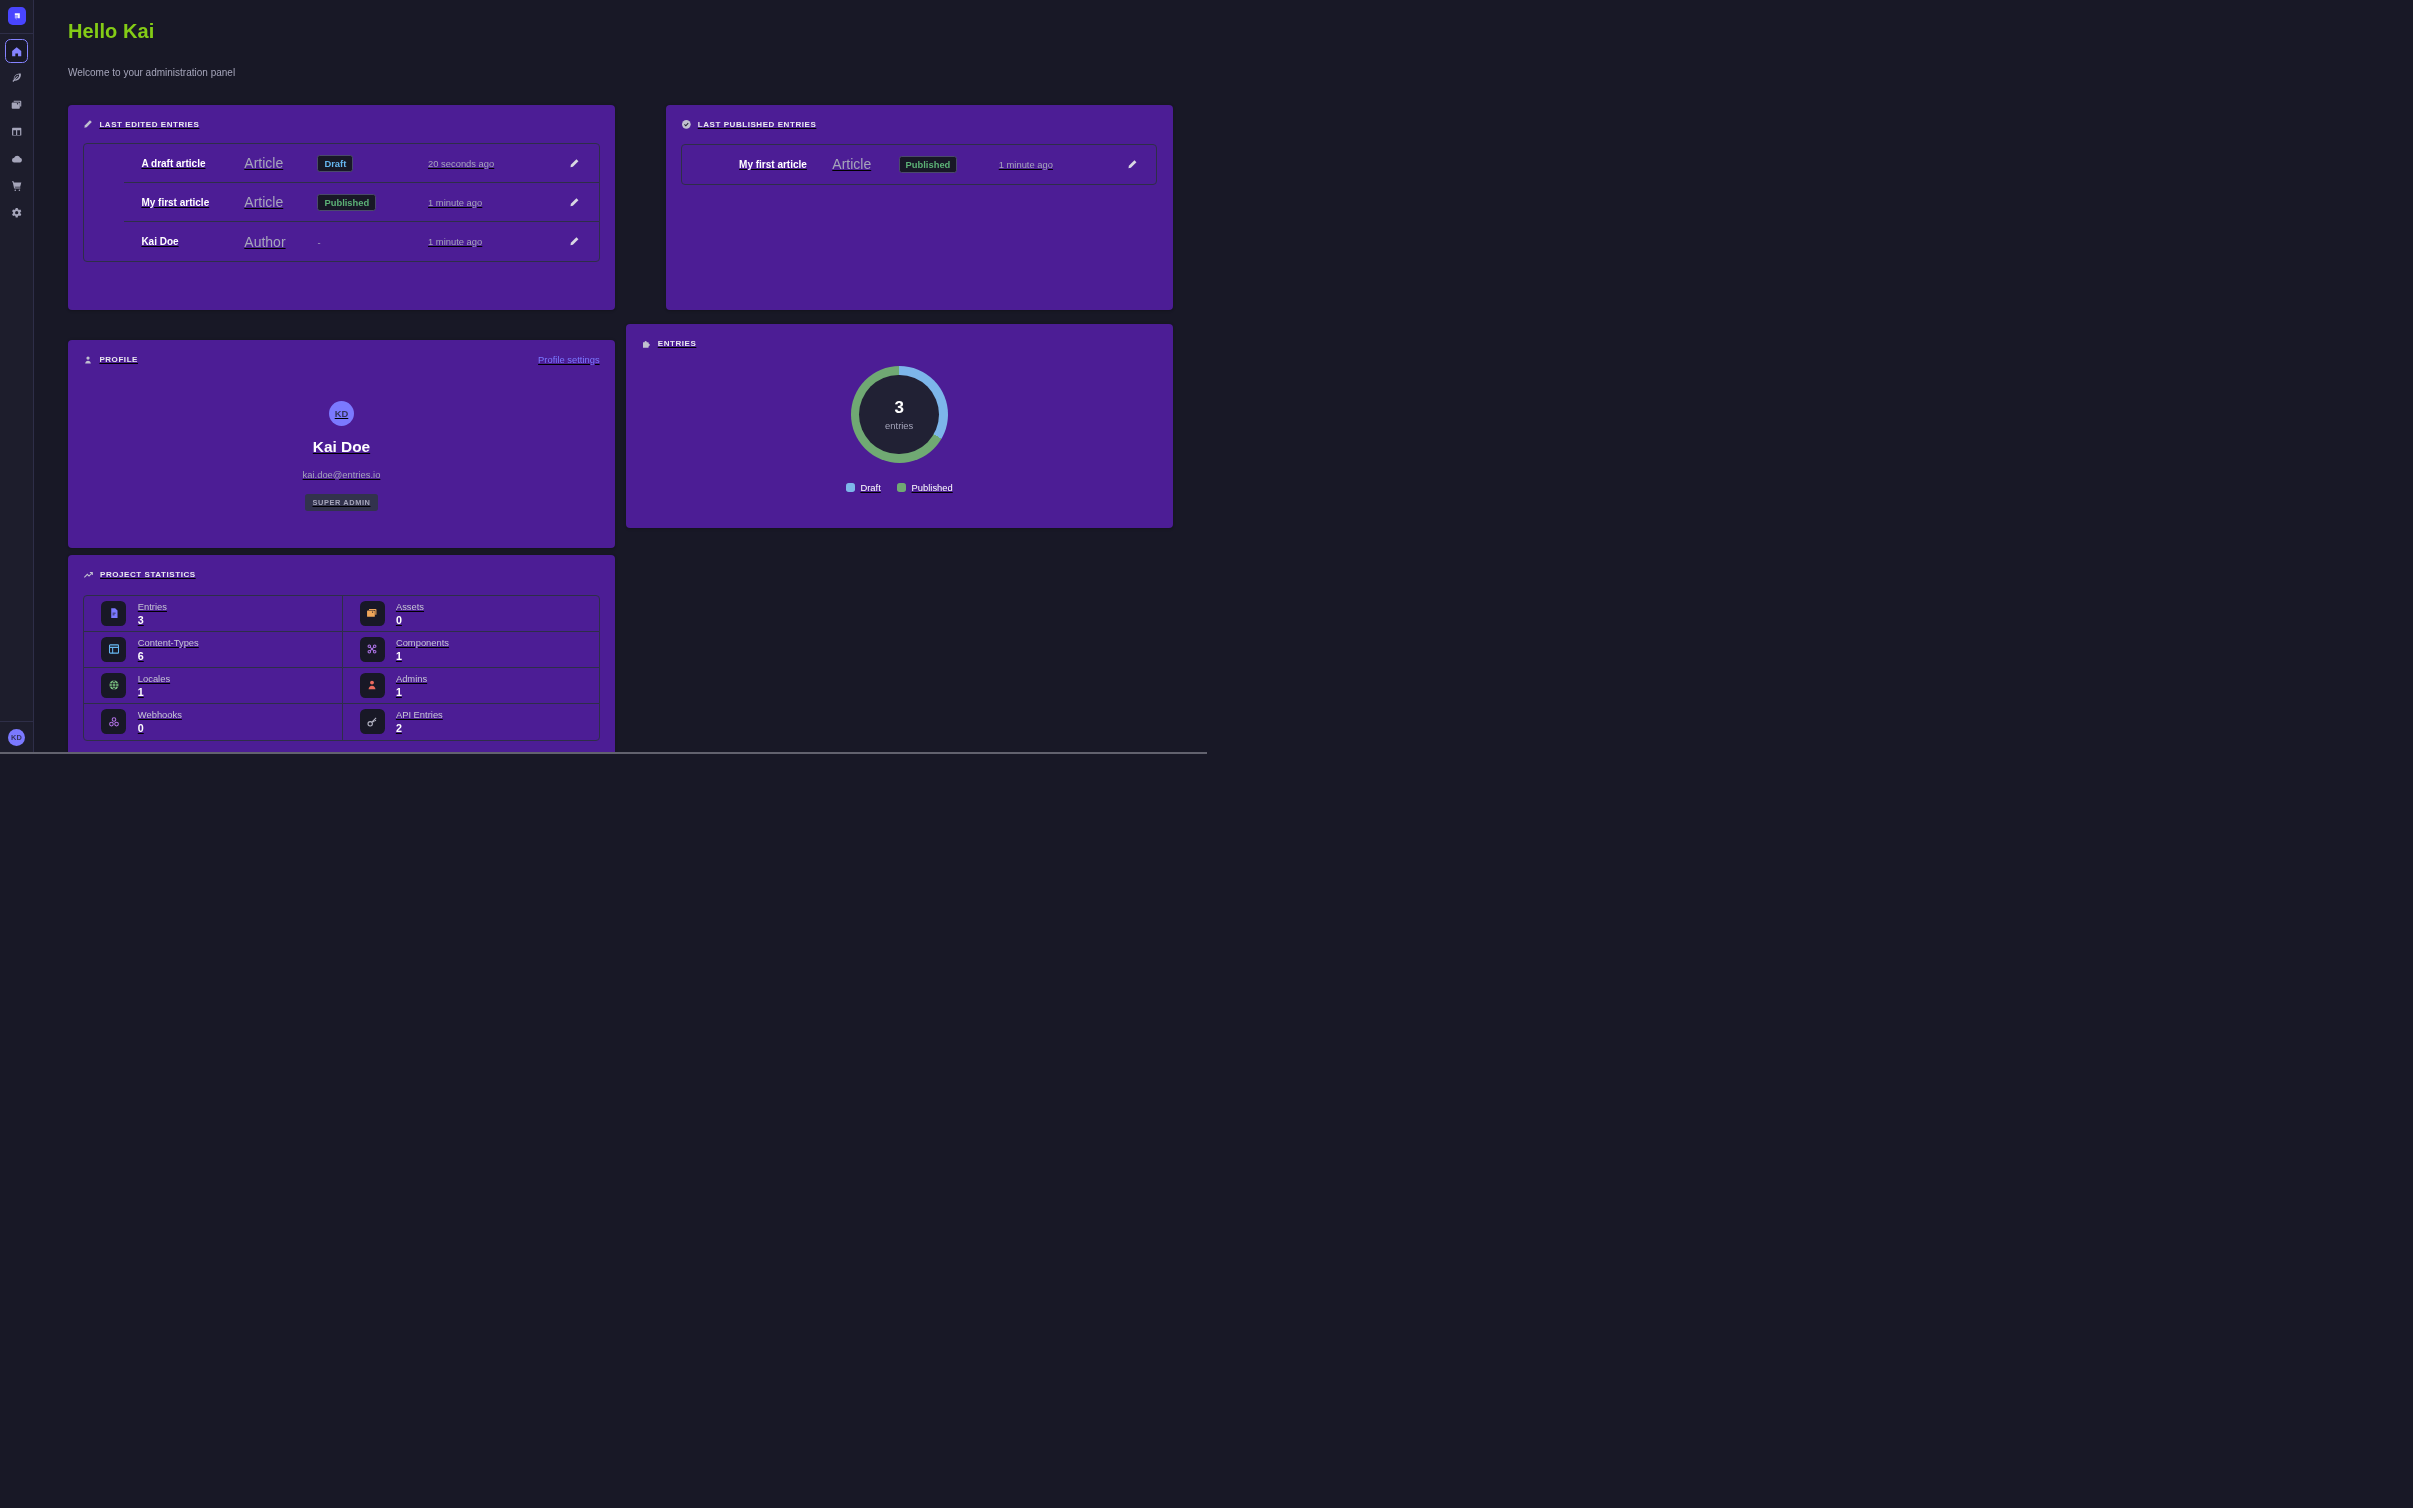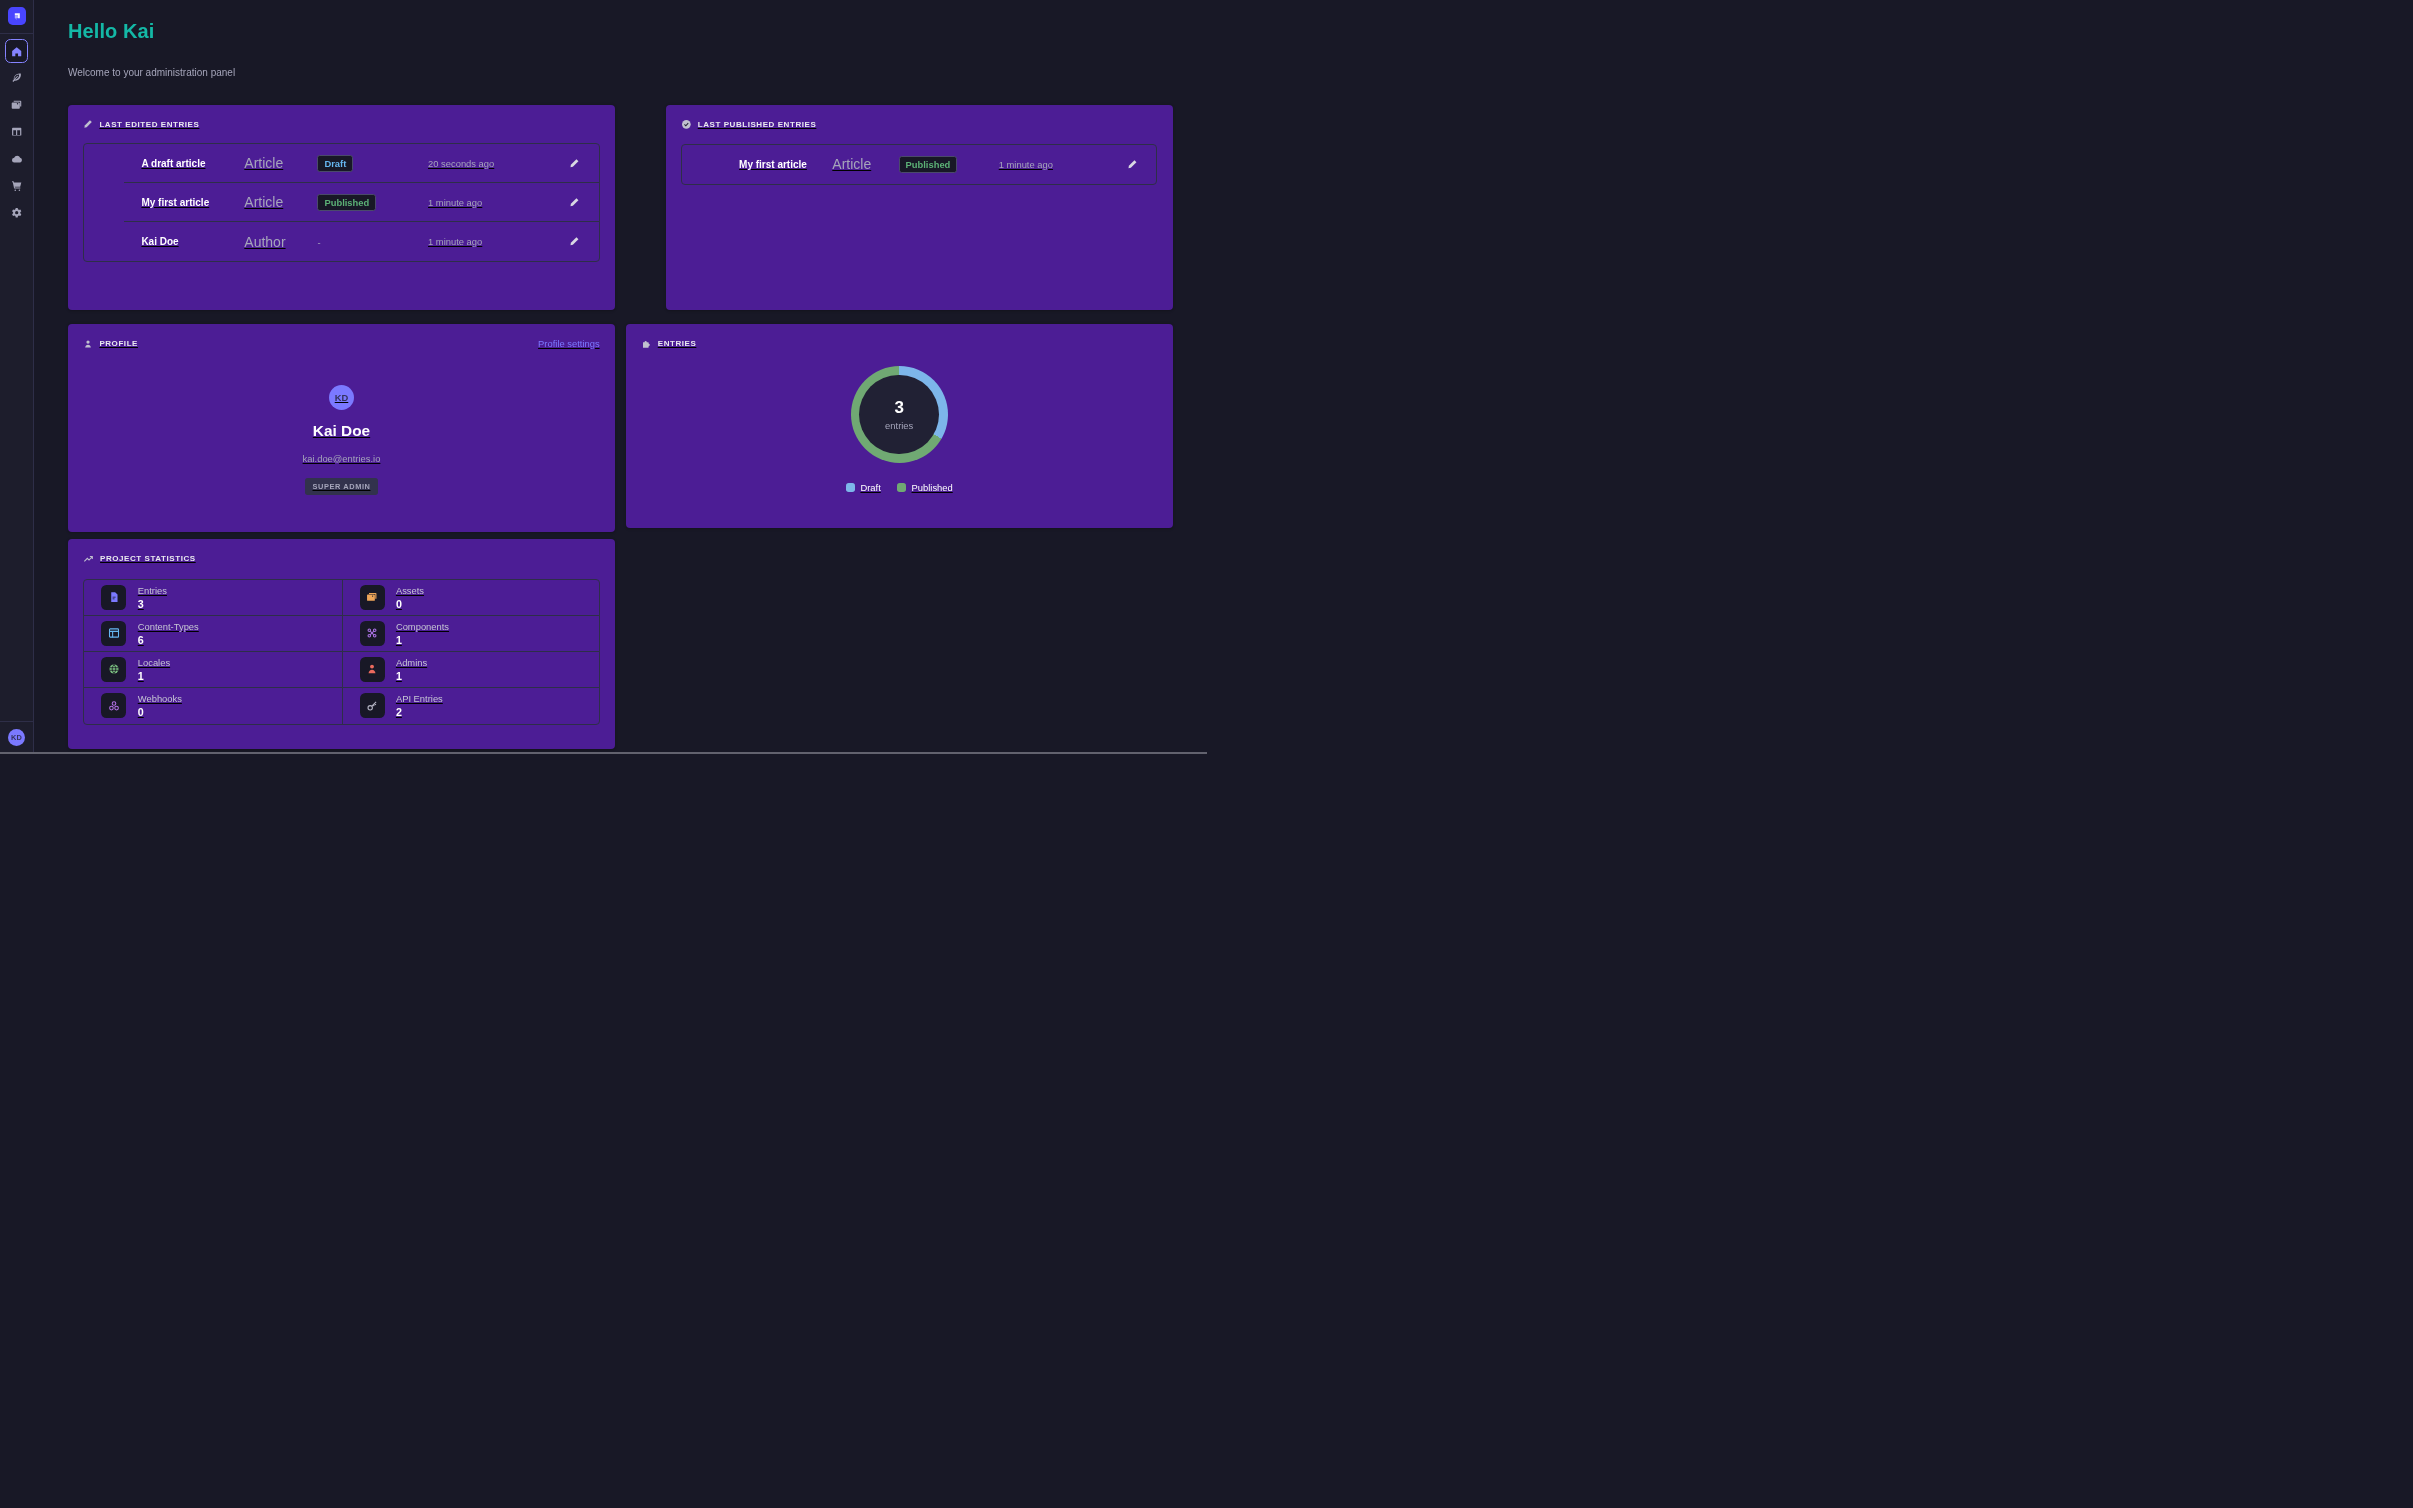--- a/index.html
+++ b/index.html
@@ -18,21 +18,21 @@
     justify-content:center; color:#a5a5ba; cursor:pointer; }
   .nav-item.active { background:#181826; border:0.7px solid #8583ff; color:#8583ff; }
   .sidebar-bottom { margin-top:auto; width:100%; display:flex; flex-direction:column; align-items:center; }
   .sidebar-bottom .side-divider { margin-top:0; }
   .user-avatar { width:17.4px; height:17.4px; border-radius:50%; background:#7b79ff; color:#33325c;
     font-size:7.4px; font-weight:700; display:flex; align-items:center; justify-content:center;
     margin:7.4px 0 8px; cursor:pointer; letter-spacing:0.2px; }
 
   
   .main { flex:1; padding:20px 34px 0 34px; overflow:hidden; }
-  .page-title { color:#14b8a6; font-size:20px; font-weight:700; letter-spacing:0.1px; }
+  .page-title { color:#84cc16; font-size:20px; font-weight:700; letter-spacing:0.1px; }
   .page-subtitle { color:#a5a5ba; font-size:10px; margin-top:24px; }
 
   .grid { display:flex; gap:10.7px; margin-top:27px; }
   .col { display:flex; flex-direction:column; width:547px; flex:none; }
 
   .panel { background:#4c1d95; border-radius:4px; box-shadow:0 0.7px 2.7px rgba(0,0,0,.25); position:relative;text-decoration:underline; }
   .panel-head { display:flex; align-items:center; gap:6px; padding:14px 15.4px 0 15.4px; color:#c0c0cf; }
   .panel-title { color:#eaeaef; font-size:8px; font-weight:700; letter-spacing:.07em; }
   .panel-link { margin-left:auto; color:#7b79ff; font-size:9.4px; cursor:pointer; text-decoration:none; }
 
@@ -48,21 +48,21 @@
   .status-badge { display:inline-block; padding:2px 6px; border-radius:2.7px; font-size:9.4px; font-weight:700;
     background:#181826; border:0.7px solid #4a4a6a; }
   .status-draft { color:#66b7f1; }
   .status-published { color:#5cb176; }
   .status-none { background:transparent; border:none; padding:0; color:#a5a5ba; font-weight:400; }
   .edit-btn { background:none; border:none; color:#d9d9e3; cursor:pointer; padding:2.7px; display:flex; }
 
   
   .p-last-edited { height:205px; margin-bottom:14px; }
   .p-last-published { height:205px; margin-bottom:14px;margin-left:40px; }
-  .p-profile { height:208px; margin-bottom:7.4px; }
+  .p-profile { height:208px; margin-bottom:7.4px;margin-top:16px; }
   .p-entries { height:204px; }
   .p-stats { height:210px; }
 
   
   .profile-body { display:flex; flex-direction:column; align-items:center; }
   .profile-avatar { width:25px; height:25px; border-radius:50%; background:#7b79ff; color:#33325c;
     font-size:9.4px; font-weight:700; display:flex; align-items:center; justify-content:center; margin-top:36px; }
   .profile-name { color:#ffffff; font-size:15.4px; font-weight:700; margin-top:12px; }
   .profile-email { color:#a5a5ba; font-size:9.4px; margin-top:12.7px; }
   .role-badge { margin-top:14px; background:#32324d; color:#a5a5ba; font-size:7.4px; font-weight:700;

